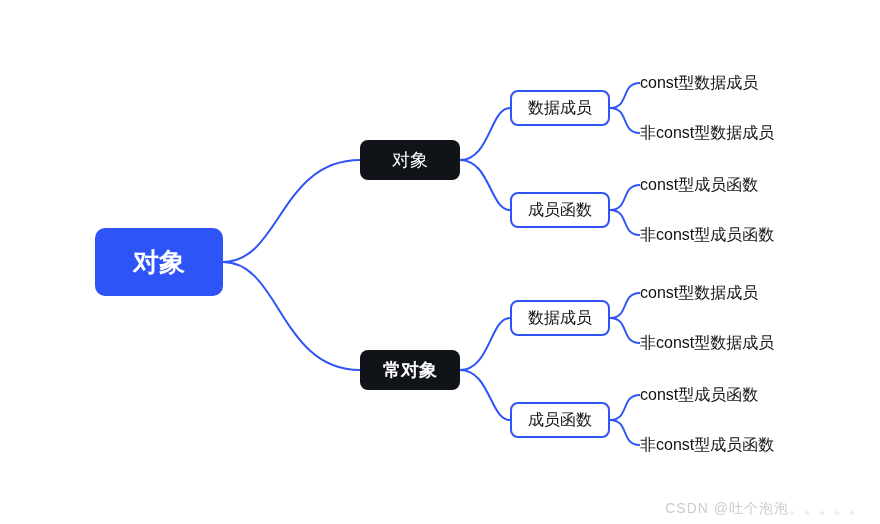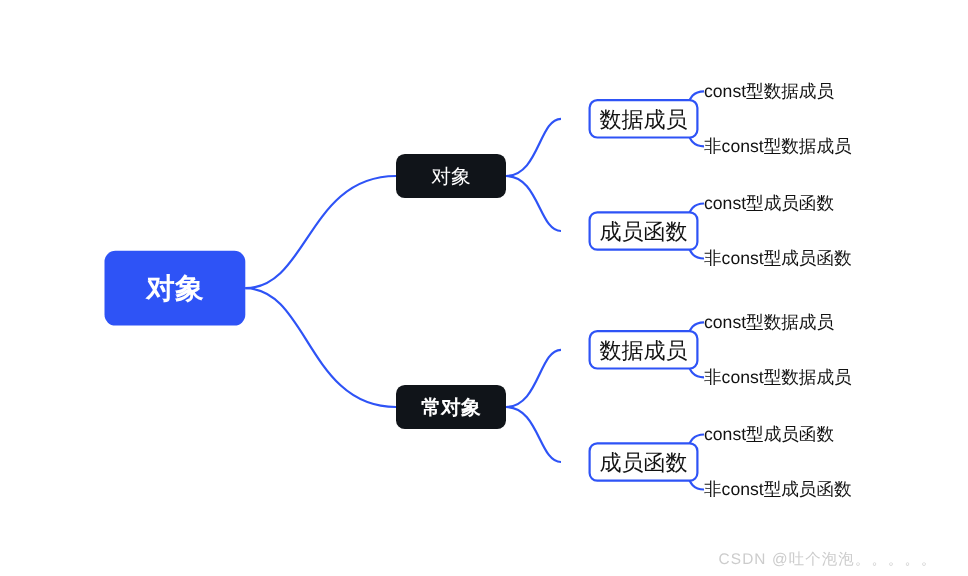--- a/index.html
+++ b/index.html
@@ -40,35 +40,34 @@
     justify-content: center;
   }
   .level3-node {
     position: absolute;
     width: 100px;
     height: 36px;
     background: #fff;
     border: 2px solid #2e53f6;
     border-radius: 8px;
     color: #111;
-    font-size: 20px;
+    font-size: 16px;
     display: flex;
     align-items: center;
     justify-content: center;
-    margin-left: 25px;
   }
   .leaf-node {
     position: absolute;
     font-size: 16px;
     color: #111;
     text-align: center;
   }
   .watermark {
     position: absolute;
-    right: 28px;
+    right: 16px;
     bottom: 6px;
     color: #ccc;
     font-size: 14px;
     letter-spacing: 1px;
   }
   svg.connectors {
     position: absolute;
     left: 0;
     top: 0;
     width: 880px;

